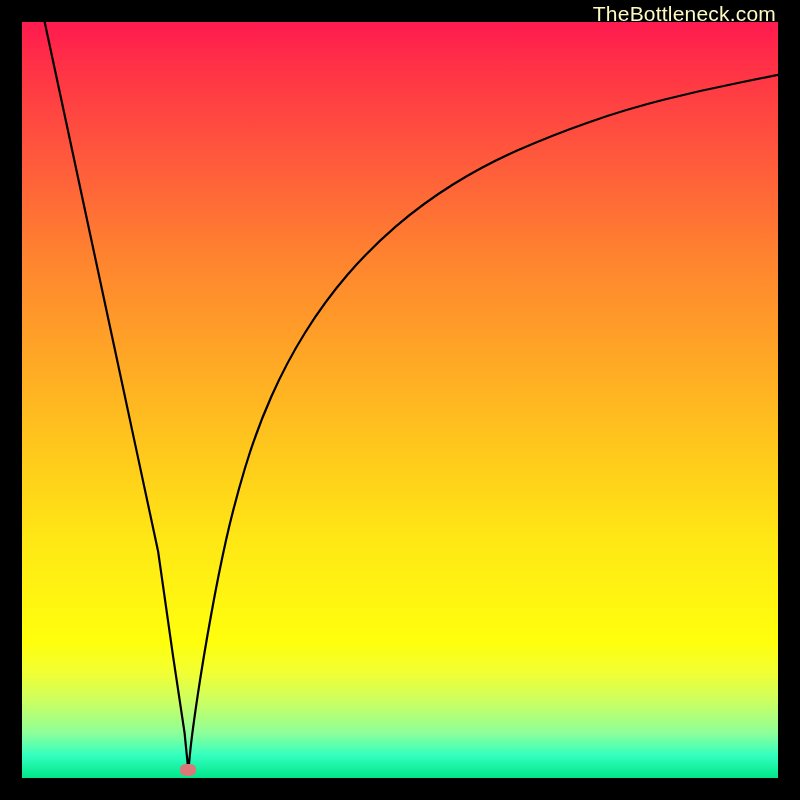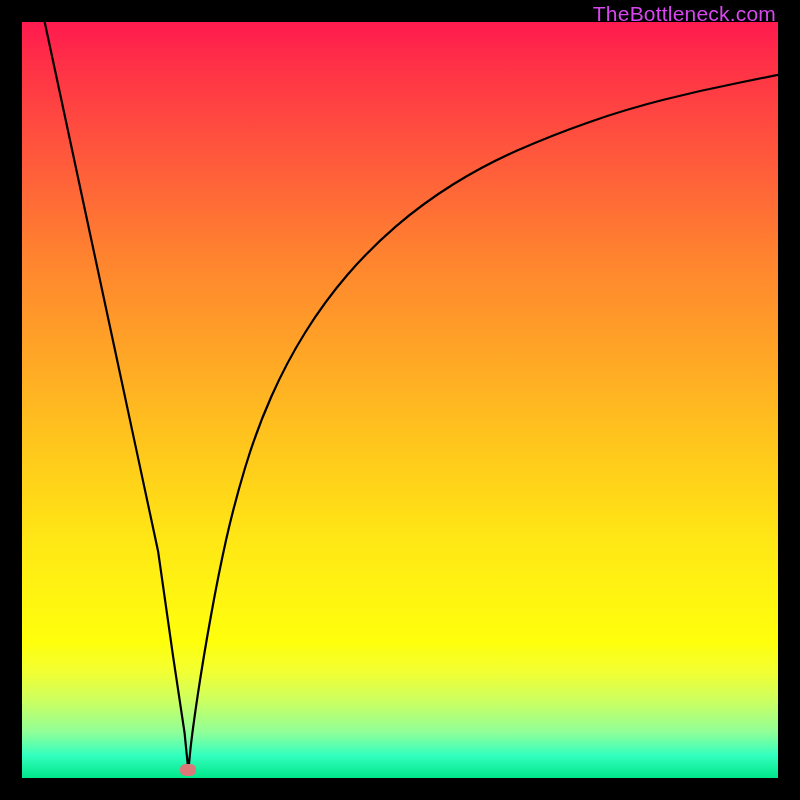--- a/index.html
+++ b/index.html
@@ -30,21 +30,21 @@
       #c9ff63 90%,
       #8fff99 94%,
       #33ffbf 97%,
       #00e789 100%
     );
   }
   .watermark {
     position: absolute;
     top: 2px;
     right: 24px;
-    color: #d946ef;
+    color: #fef9c3;
     font-family: Arial, Helvetica, sans-serif;
     font-size: 21px;
     font-weight: 400;
     letter-spacing: 0.2px;
   }
   svg.plot {
     position: absolute;
     left: 22px;
     top: 22px;
     width: 756px;

